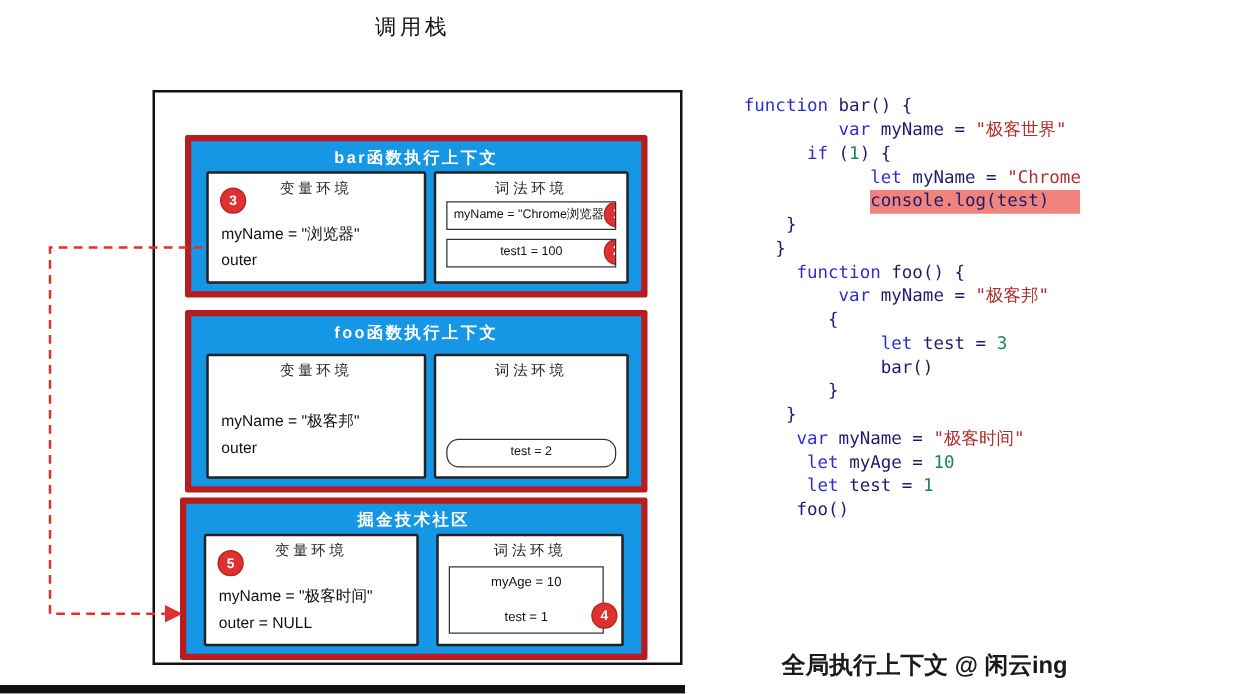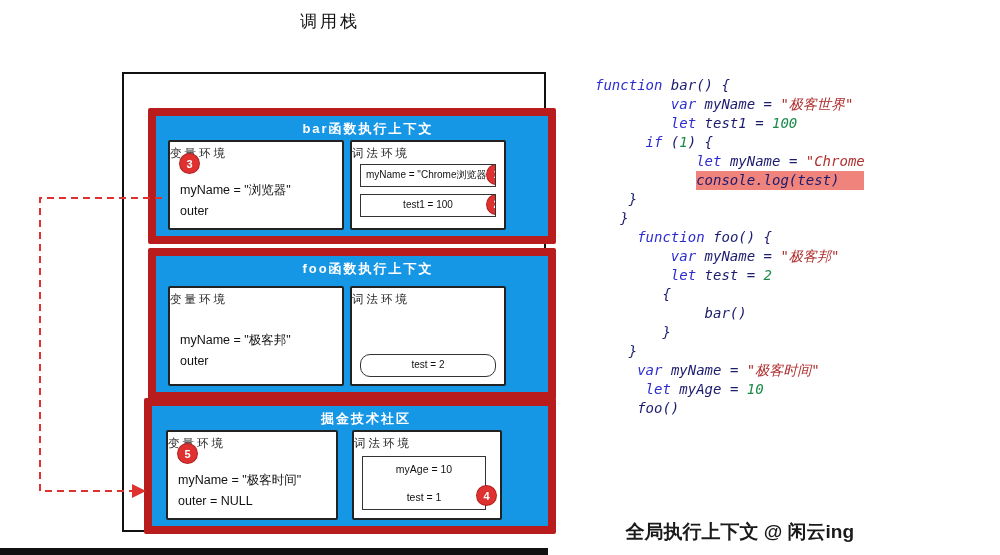--- a/index.html
+++ b/index.html
@@ -9,36 +9,36 @@
   
   .title{position:absolute;left:230px;top:10px;width:200px;text-align:center;}
   .title-zh{font-size:17px;letter-spacing:3px;color:#111;}
   .title-en{font-size:14px;margin-top:6px;color:#111;}
 
   
   .stack-frame{position:absolute;left:122px;top:72px;width:420px;height:456px;
                border:2px solid #111;background:#fff;}
 
   
-  .ctx{position:absolute;background:#1697e6;border:8px solid #b91c1c;border-radius:2px;padding-left:32px;}
+  .ctx{position:absolute;background:#1697e6;border:5px solid #b91c1c;border-radius:2px;}
   .ctx1{left:24px;top:34px;width:360px;height:120px;}
   .ctx2{left:24px;top:174px;width:360px;height:136px;}
   .ctx3{left:20px;top:324px;width:364px;height:120px;}
   .ctx-title{text-align:center;color:#fff;font-weight:bold;font-size:13px;
              padding-top:4px;letter-spacing:2px;}
 
   .env{position:absolute;background:#fff;border:2px solid #222;border-radius:2px;}
   .ctx1 .var-env{left:12px;top:24px;width:172px;height:86px;}
   .ctx1 .lex-env{left:194px;top:24px;width:152px;height:86px;}
   .ctx2 .var-env{left:12px;top:30px;width:172px;height:96px;}
   .ctx2 .lex-env{left:194px;top:30px;width:152px;height:96px;}
   .ctx3 .var-env{left:14px;top:24px;width:168px;height:86px;}
   .ctx3 .lex-env{left:200px;top:24px;width:146px;height:86px;}
 
-  .env-title{font-size:11.5px;color:#222;margin-top:4px;letter-spacing:3px;}
+  .env-title{text-align:center;font-size:11.5px;color:#222;margin-top:4px;letter-spacing:3px;}
   .env-line{position:absolute;left:10px;font-size:12.5px;color:#111;white-space:nowrap;}
   .ctx1 .var-env .l1{top:40px;} .ctx1 .var-env .l2{top:62px;}
   .ctx2 .var-env .l1{top:44px;} .ctx2 .var-env .l2{top:66px;}
   .ctx3 .var-env .l1{top:40px;} .ctx3 .var-env .l2{top:62px;}
 
   .lex-item{position:absolute;left:8px;width:134px;height:21px;border:1.5px solid #333;
             background:#fff;font-size:10px;text-align:center;line-height:19px;
             white-space:nowrap;overflow:hidden;}
   .ctx1 .i1{top:22px;} .ctx1 .i2{top:52px;}
   .ctx2 .i1{top:36px;} .ctx2 .i2{top:66px;border-radius:10px;}
@@ -52,21 +52,21 @@
   .var-env .badge{left:10px;top:12px;}
   .lex-item .badge{right:-11px;top:0px;}
   .lex-group .badge{right:-11px;bottom:4px;}
 
   
   .arrows{position:absolute;left:0;top:0;pointer-events:none;z-index:8;}
 
   
   .code{position:absolute;left:595px;top:76px;font-family:"DejaVu Sans Mono",monospace;
         font-size:14px;line-height:19px;}
-  .code-line{white-space:pre;font-style:italic;}
+  .code-line{white-space:pre;}
   .kw{color:#2d2dd2;}
   .pl{color:#1c1c6e;}
   .st{color:#b03030;}
   .num{color:#1a8a4a;}
   .hl{background:#f0837c;display:inline-block;min-width:262px;}
 
   
   .watermark{position:absolute;right:10px;top:519px;font-size:19px;font-weight:bold;color:#1a1a1a;}
   .bottom-strip{position:absolute;left:0;top:548px;width:548px;height:7px;background:#111;}
 </style>
@@ -138,34 +138,34 @@
   </div>
 
   <svg class="arrows" width="1000" height="555">
     <path d="M 162 198 L 40 198 L 40 491 L 133 491" stroke="#e03131" stroke-width="2" fill="none" stroke-dasharray="7 5"></path>
     <polygon points="146,491 132,484 132,498" fill="#e03131"></polygon>
   </svg>
 
   <div class="code">
       <div class="code-line"><span><span class="kw">function</span><span class="pl"> bar() {</span></span></div>
       <div class="code-line">         <span><span class="kw">var</span><span class="pl"> myName = </span><span class="st">"极客世界"</span></span></div>
-      <div class="code-line">         <span><span class="kw">let</span><span class="pl"> test1 = </span><span class="num">100</span></span></div>
       <div class="code-line">      <span><span class="kw">if</span><span class="pl"> (</span><span class="num">1</span><span class="pl">) {</span></span></div>
       <div class="code-line">            <span><span class="kw">let</span><span class="pl"> myName = </span><span class="st">"Chrome浏览器"</span></span></div>
       <div class="code-line">            <span class="hl"><span class="pl">console.log(test)</span></span></div>
       <div class="code-line">    <span><span class="pl">}</span></span></div>
       <div class="code-line">   <span><span class="pl">}</span></span></div>
       <div class="code-line">     <span><span class="kw">function</span><span class="pl"> foo() {</span></span></div>
       <div class="code-line">         <span><span class="kw">var</span><span class="pl"> myName = </span><span class="st">"极客邦"</span></span></div>
-      <div class="code-line">         <span><span class="kw">let</span><span class="pl"> test = </span><span class="num">2</span></span></div>
       <div class="code-line">        <span><span class="pl">{</span></span></div>
+      <div class="code-line">             <span><span class="kw">let</span><span class="pl"> test = </span><span class="num">3</span></span></div>
       <div class="code-line">             <span><span class="pl">bar()</span></span></div>
       <div class="code-line">        <span><span class="pl">}</span></span></div>
       <div class="code-line">    <span><span class="pl">}</span></span></div>
       <div class="code-line">     <span><span class="kw">var</span><span class="pl"> myName = </span><span class="st">"极客时间"</span></span></div>
       <div class="code-line">      <span><span class="kw">let</span><span class="pl"> myAge = </span><span class="num">10</span></span></div>
+      <div class="code-line">      <span><span class="kw">let</span><span class="pl"> test = </span><span class="num">1</span></span></div>
       <div class="code-line">     <span><span class="pl">foo()</span></span></div>
     </div>
 
   <div class="watermark">全局执行上下文 @ 闲云ing</div>
   <div class="bottom-strip"></div>
 
 </div>
 
 </body></html>

